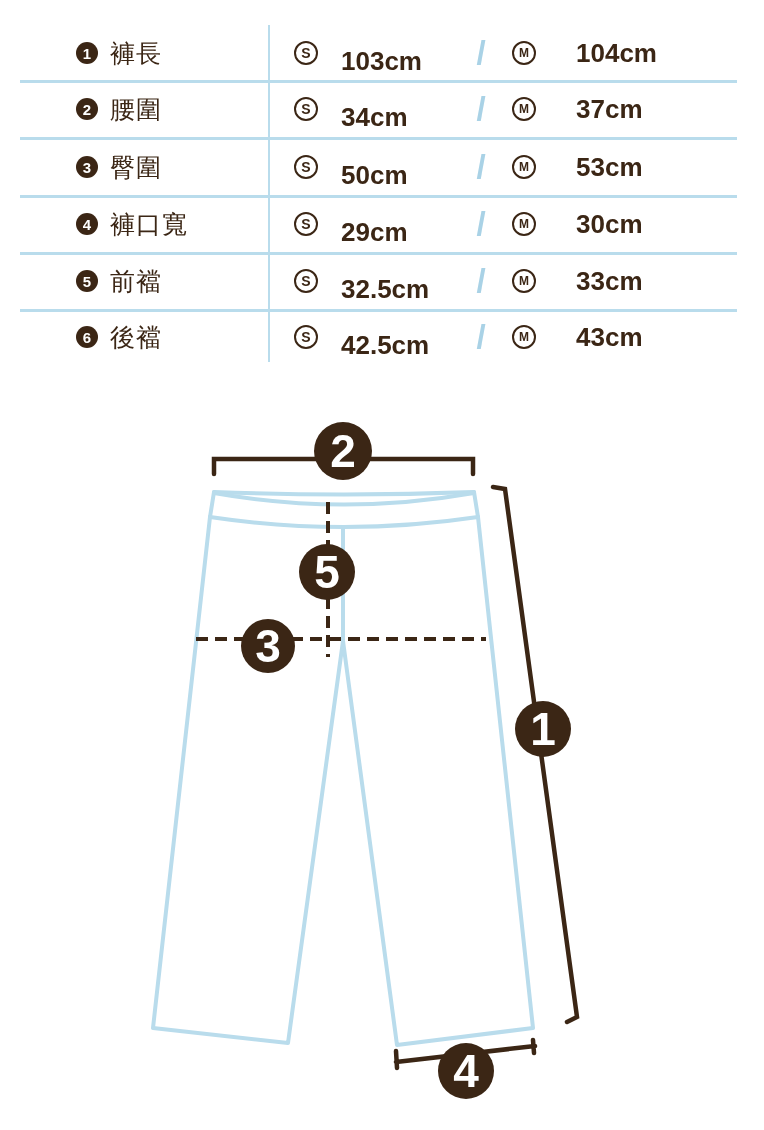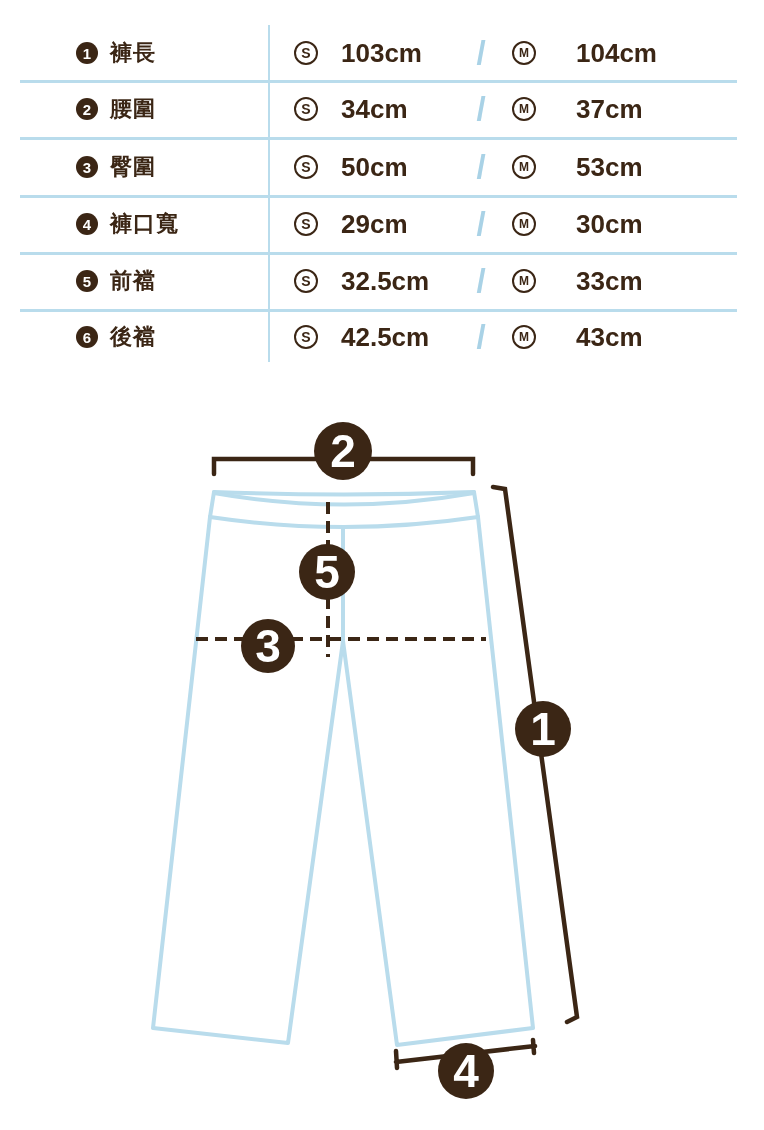--- a/index.html
+++ b/index.html
@@ -9,29 +9,29 @@
   }
   
   .hline{position:absolute;left:20px;width:717px;height:2.5px;background:#B9DCEC;}
   .vline{position:absolute;left:267.5px;top:25px;width:2.5px;height:337px;background:#B9DCEC;}
   .trow{position:absolute;left:0;width:764px;height:58px;}
   .trow>span{position:absolute;top:50%;transform:translateY(-50%);display:flex;align-items:center;}
   .badge{
     left:76px;width:22px;height:22px;border-radius:50%;background:#3B2615;color:#ffffff;
     justify-content:center;font-size:15px;font-weight:bold;line-height:1;
   }
-  .tlabel{left:110px;font-size:22px;font-weight:bold;color:#3B2615;letter-spacing:1px;}
+  .tlabel{left:110px;font-size:25px;font-weight:normal;color:#3B2615;letter-spacing:1px;}
   .sizeicon{
     box-sizing:border-box;width:24px;height:24px;border:2.5px solid #3B2615;border-radius:50%;
     color:#3B2615;justify-content:center;font-weight:bold;line-height:1;
   }
   .sicon{left:294px;font-size:14px;}
   .micon{left:512px;font-size:12px;}
   .val{font-size:26px;font-weight:bold;color:#3B2615;}
-  .sval{left:341px;}
+  .sval{left:341px;margin-top:8px;}
   .mval{left:576px;}
   .slash{
     left:468px;width:26px;justify-content:center;color:#A9D2E6;
     font-size:33px;font-weight:bold;transform:translateY(-50%) rotate(6deg);
   }
   
   .diagram{position:absolute;left:0;top:0;}
   .blueline{stroke:#B9DCEC;stroke-width:4;fill:none;stroke-linecap:round;stroke-linejoin:round;}
   .brownline{stroke:#3B2615;stroke-width:4.5;fill:none;stroke-linecap:round;stroke-linejoin:miter;}
   .dashline{stroke:#3B2615;stroke-width:4;fill:none;stroke-dasharray:12 7;stroke-linecap:butt;}

